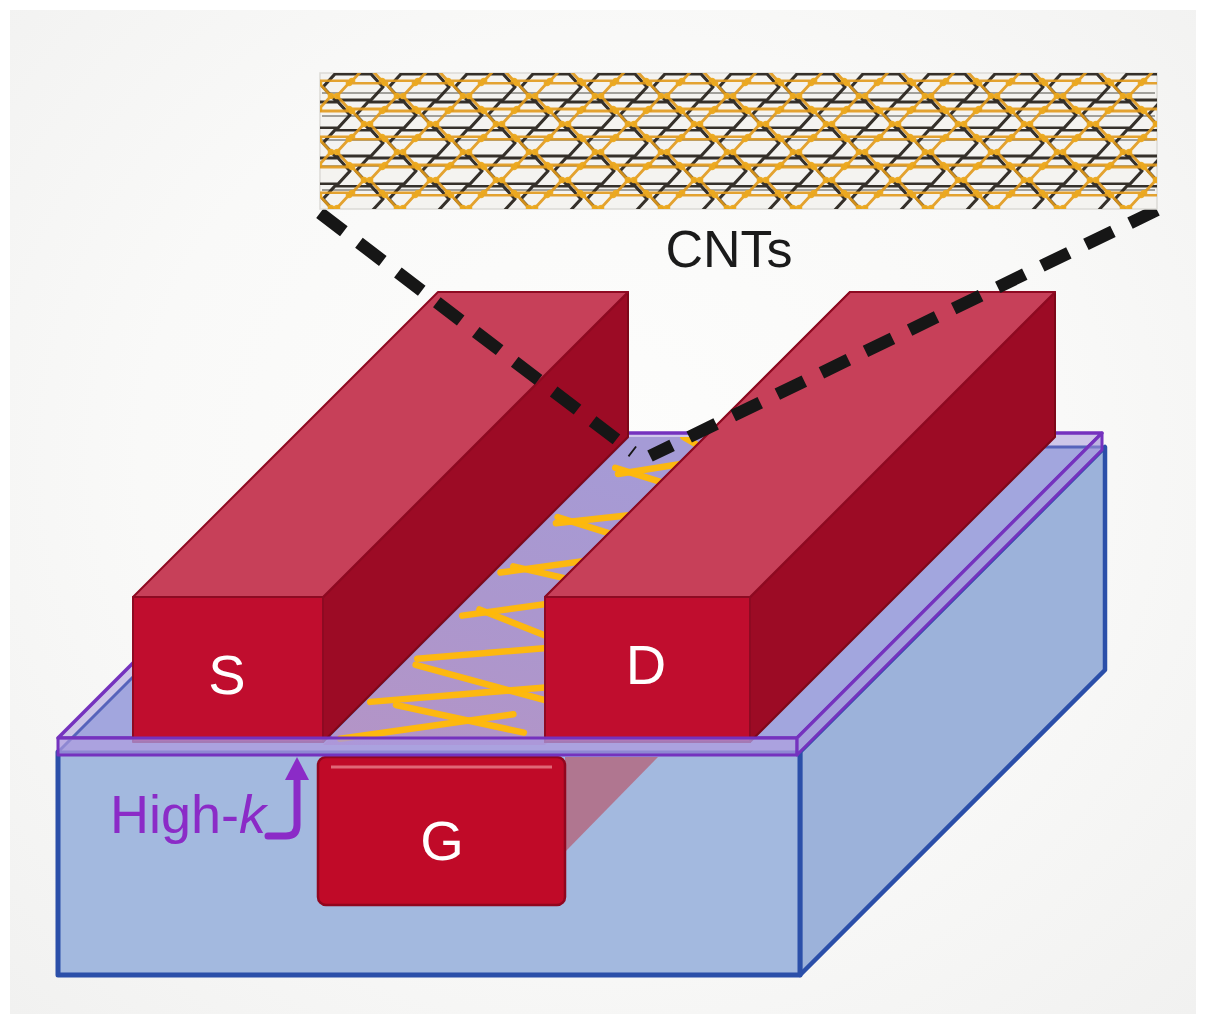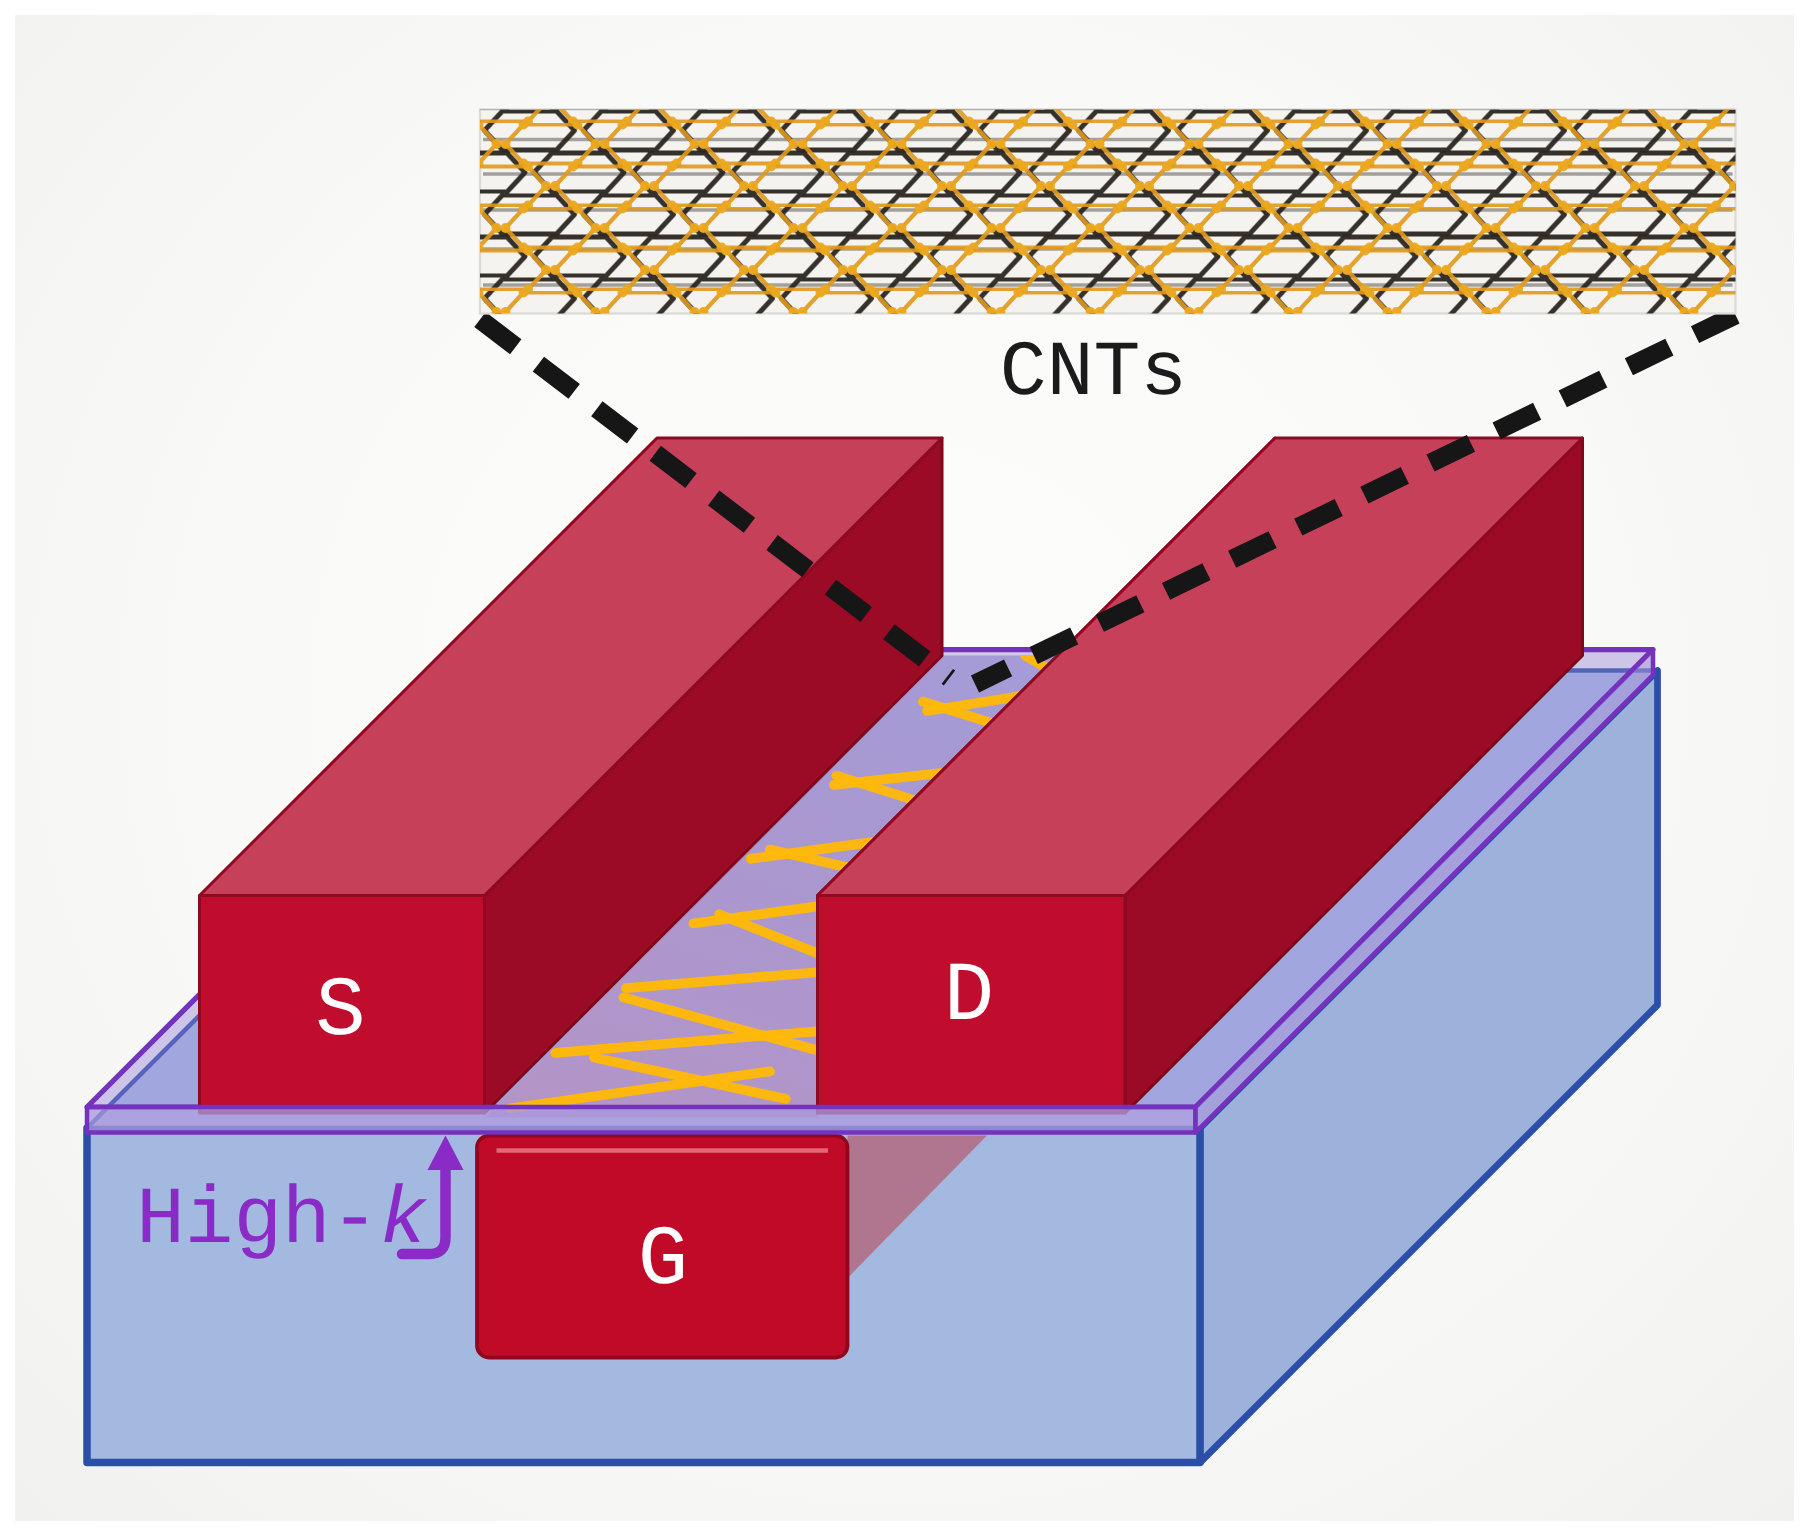--- a/index.html
+++ b/index.html
@@ -1,20 +1,20 @@
 <!DOCTYPE html>
 <html><head>
 <meta charset="utf-8">
 <style>
   html,body{margin:0;padding:0;background:#ffffff;}
   #stage{
     position:relative;width:1206px;height:1024px;overflow:hidden;
     background:radial-gradient(ellipse at 50% 45%, #fdfdfc 0%, #f9f9f8 55%, #f1f1f0 100%);
     border:10px solid #ffffff;box-sizing:border-box;
-    font-family:Liberation Mono, monospace;
+    font-family:Liberation Sans, sans-serif;
   }
   svg{position:absolute;left:-10px;top:-10px;}
   text{user-select:none;}
 </style>
 </head>
 <body>
 
 <div id="stage">
   <svg id="scene" width="1206" height="1024" viewBox="0 0 1206 1024" xmlns="http://www.w3.org/2000/svg">
     <defs>

